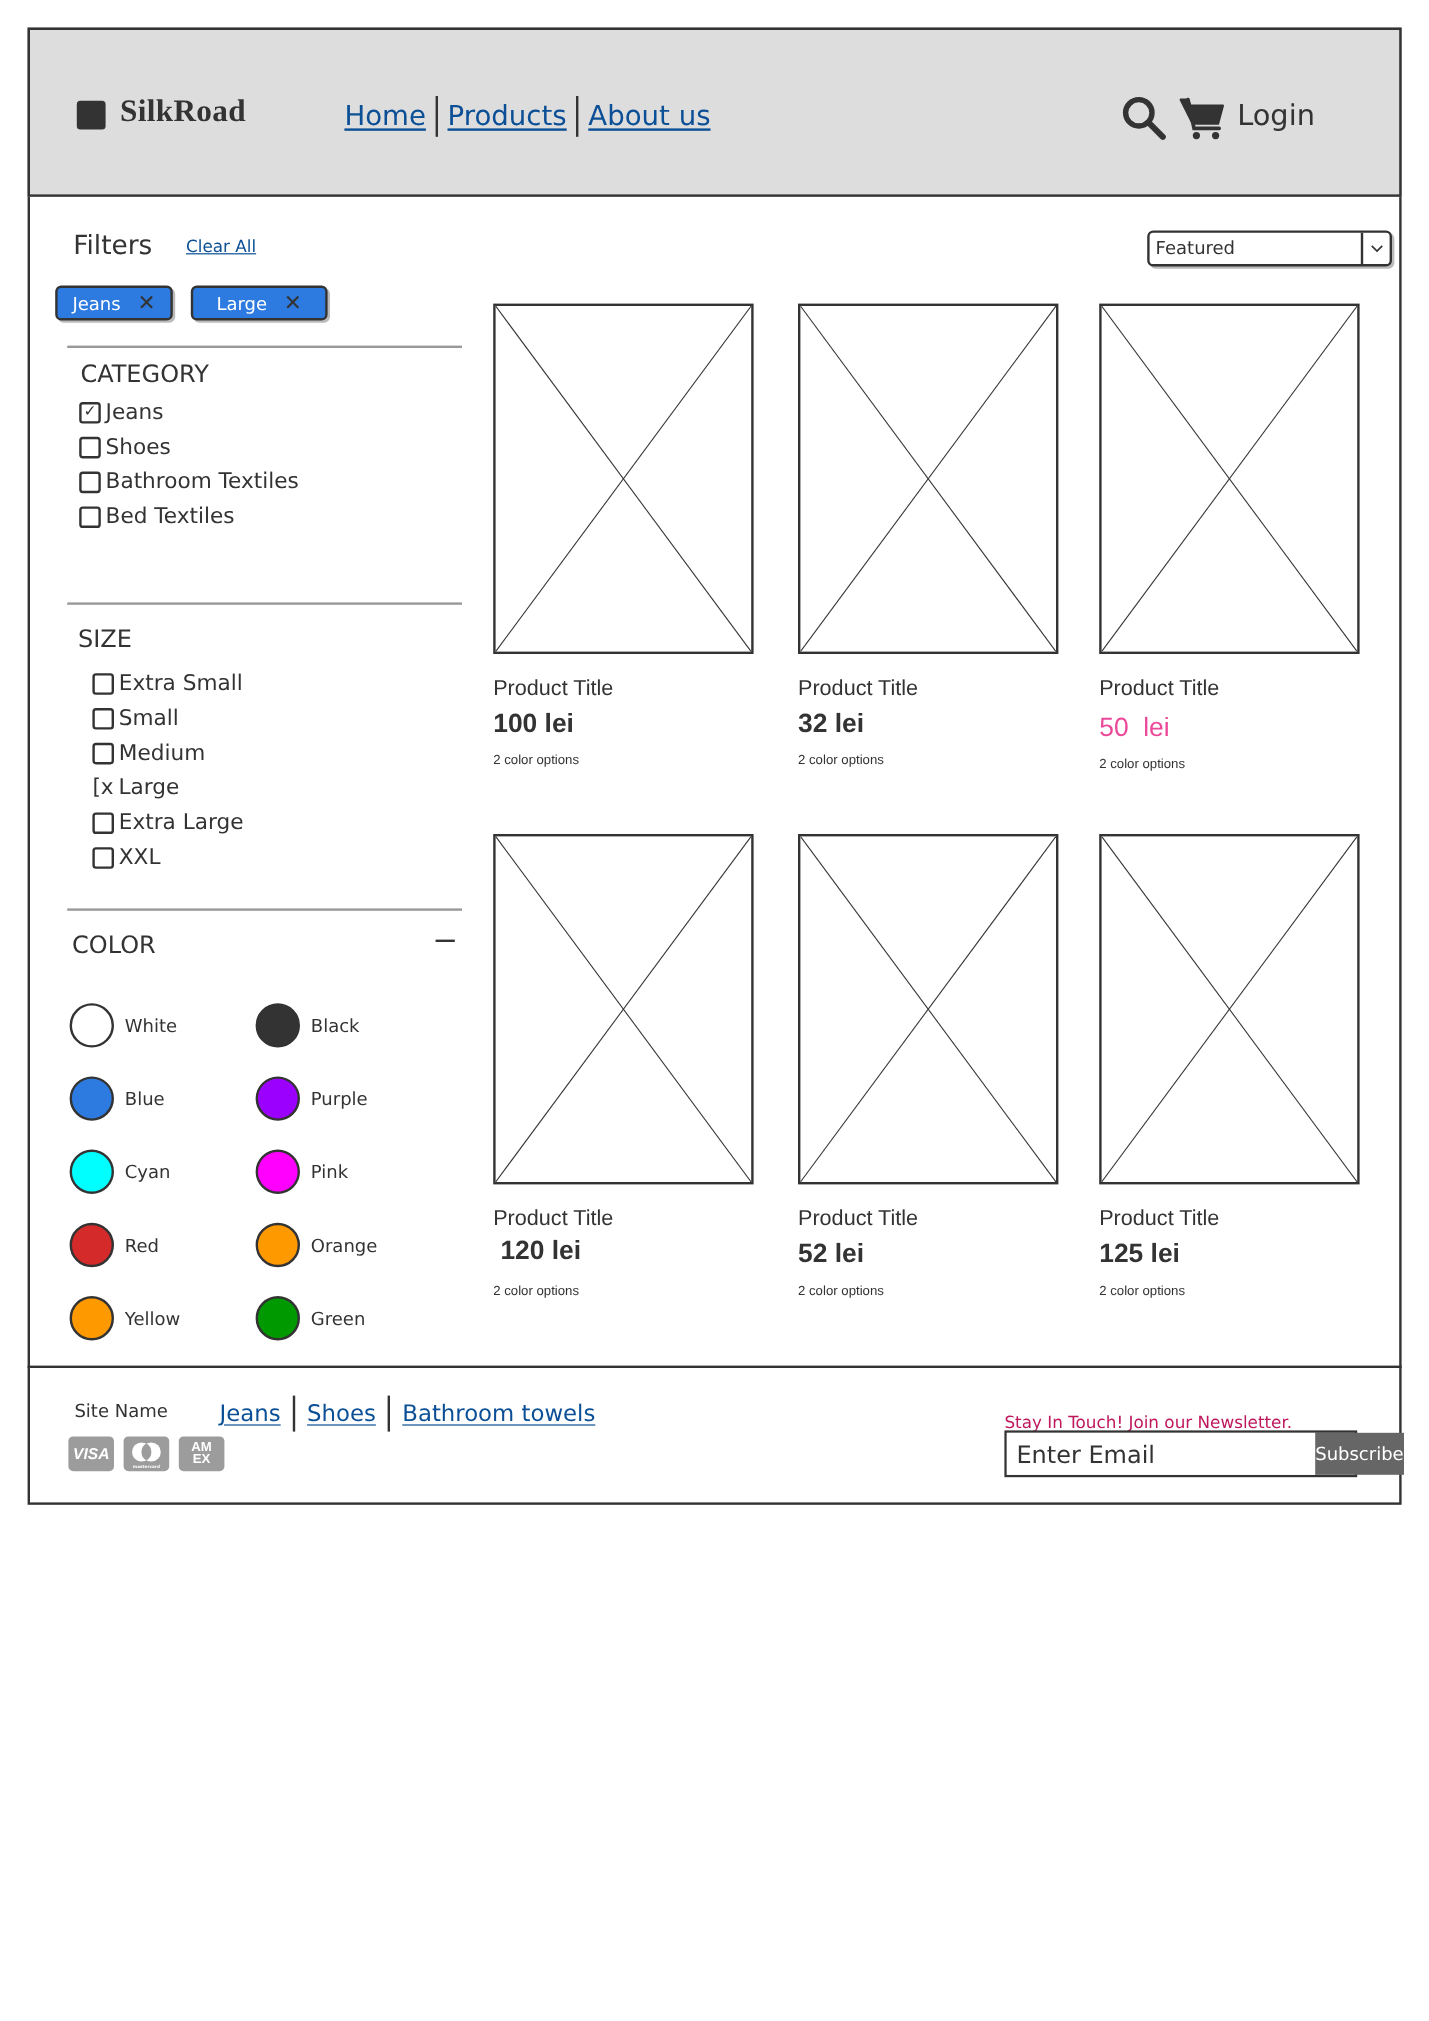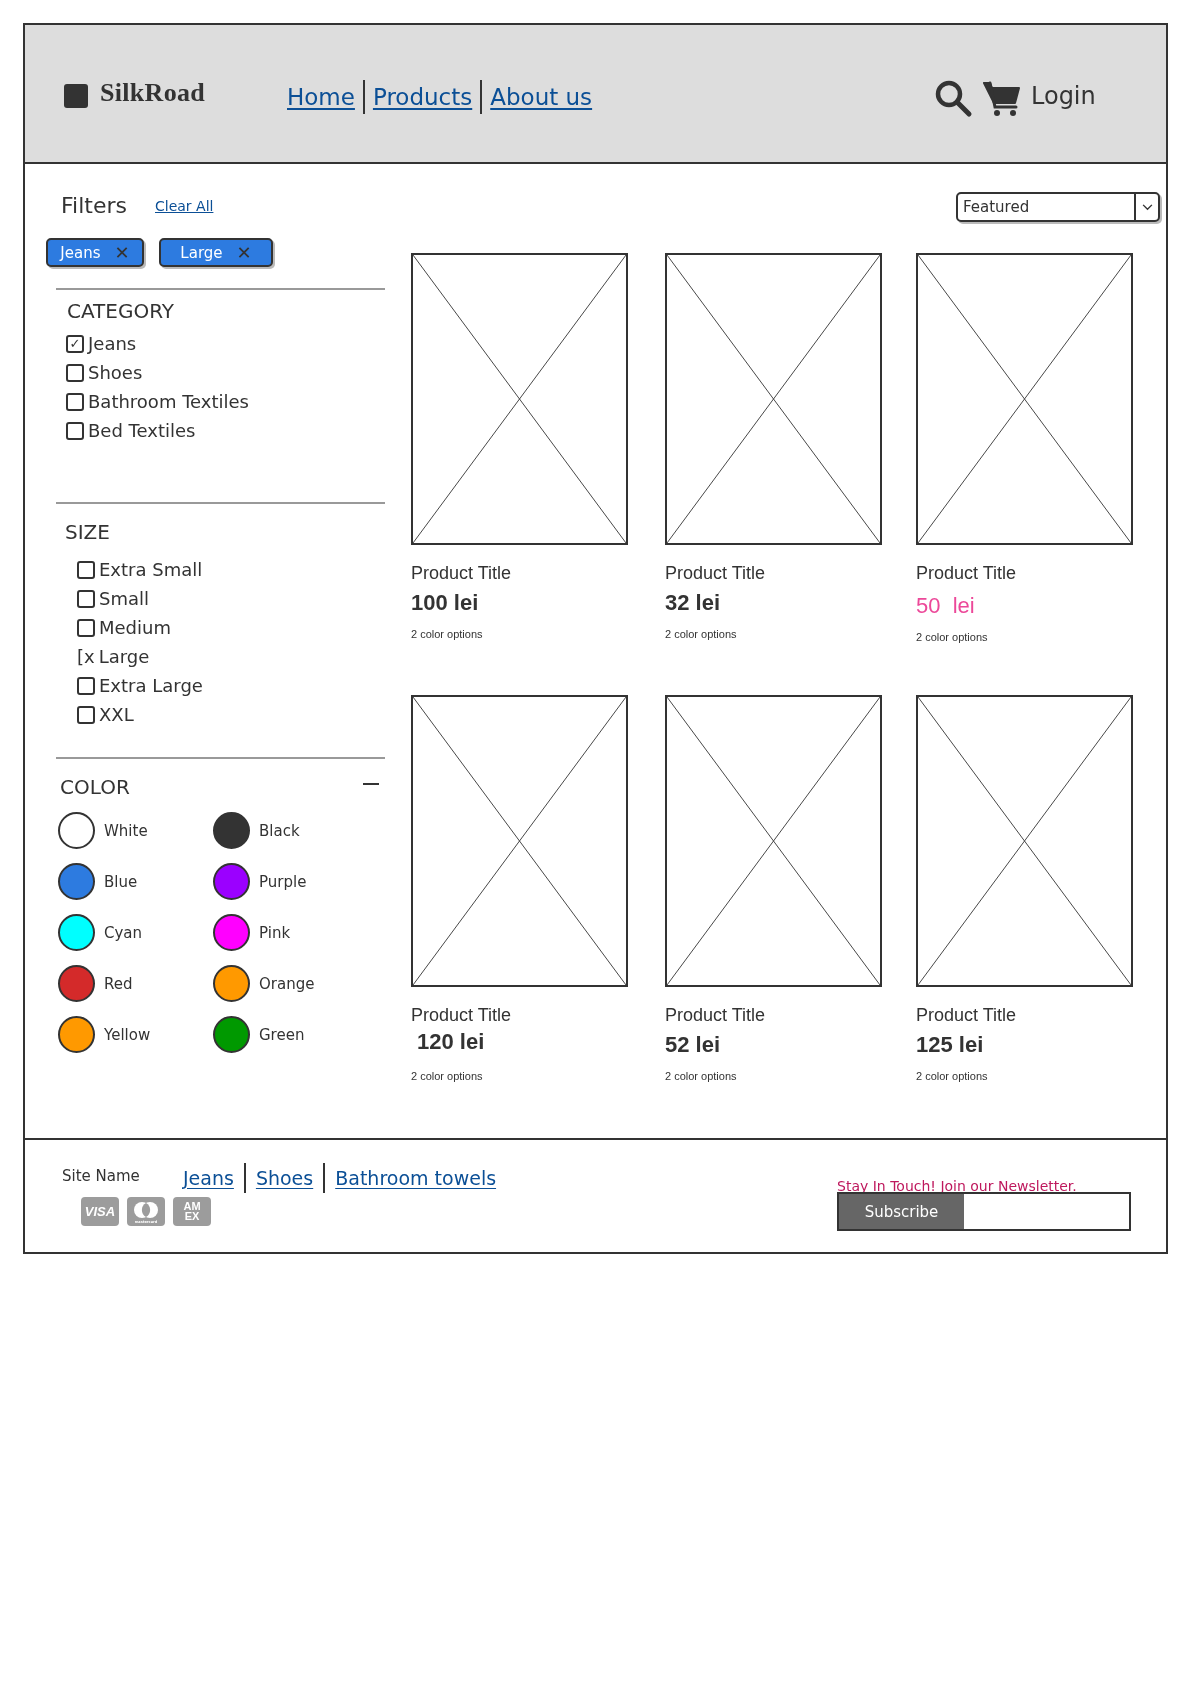--- a/index.html
+++ b/index.html
@@ -44,21 +44,21 @@
   .collapse { left: 363px; top: 783px; width: 16px; height: 2px; background: #333; cursor: pointer; }
 
   .check-list { display: flex; flex-direction: column; }
   .check-row { display: flex; align-items: center; height: 29px; font-size: 18px; color: #333; cursor: pointer; }
   .box { width: 18px; height: 18px; border: 2px solid #333; border-radius: 3px; margin-right: 4px; display: flex; align-items: center; justify-content: center; font-size: 13px; line-height: 1; }
   .cat-list { left: 66px; top: 329px; }
   .size-list { left: 65px; top: 555px; margin-left: 12px; }
   .size-list .check-row { height: 29px; }
   .raw-check { margin-right: 4px; }
 
-  .color-grid { left: 58px; top: 812px; width: 300px; display: grid; grid-template-columns: 155px 145px; row-gap: 14px; text-align: center; }
+  .color-grid { left: 58px; top: 836px; width: 300px; display: grid; grid-template-columns: 155px 145px; row-gap: 24px; text-align: center; }
   .color-item { display: flex; align-items: center; height: 37px; cursor: pointer; }
   .swatch { width: 37px; height: 37px; border-radius: 50%; border: 2px solid #333; margin-right: 9px; }
   .color-label { font-size: 15px; color: #333; }
 
   
   .sort { left: 956px; top: 192px; width: 204px; height: 30px; border: 2px solid #333; border-radius: 5px; background: #fff;
           display: flex; align-items: center; box-shadow: 2px 2px 0 #bbb; cursor: pointer; }
   .sort-label { flex: 1; padding-left: 5px; font-size: 15px; color: #333; }
   .sort-arrow { width: 24px; height: 100%; border-left: 2px solid #333; display: flex; align-items: center; justify-content: center; }
 
@@ -75,21 +75,21 @@
   .r1 { top: 253px; } .r2 { top: 695px; }
 
   
   .footer-line { left: 23px; top: 1138px; width: 1145px; height: 2px; background: #333; }
   .site-name { left: 62px; top: 1167px; font-size: 15px; color: #333; }
   .footer-links { left: 183px; top: 1163px; display: flex; align-items: center; height: 30px; }
   .footer-links a { font-size: 19px; color: #0b4f96; text-decoration: underline; text-underline-offset: 3px; padding: 0 10px; cursor: pointer; }
   .footer-links a:first-child { padding-left: 0; }
   .footer-links .sep { width: 2px; height: 30px; background: #333; }
 
-  .pay { top: 1197px; width: 38px; height: 29px; background: #9c9c9c; border-radius: 4px; color: #fff; display: flex; align-items: center; justify-content: center; font-weight: bold; margin-left: 24px; }
+  .pay { top: 1197px; width: 38px; height: 29px; background: #9c9c9c; border-radius: 4px; color: #fff; display: flex; align-items: center; justify-content: center; font-weight: bold; }
   .pay-visa { left: 57px; font-size: 13px; font-style: italic; font-family: "Liberation Sans", sans-serif; }
   .pay-mc { left: 103px; }
   .pay-amex { left: 149px; font-size: 11px; line-height: 0.9; text-align: center; flex-direction: column; font-family: "Liberation Sans", sans-serif; }
 
   .newsletter-label { left: 837px; top: 1168px; font-size: 14px; color: #be185d; margin-top: 10px; }
   .news-form { left: 837px; top: 1192px; width: 294px; height: 39px; border: 2px solid #333; display: flex; }
   .news-input { flex: 1; border: none; outline: none; font-family: "DejaVu Sans", sans-serif; font-size: 20px; color: #333; padding-left: 8px; background: #fff; }
   .news-input::placeholder { color: #333; }
   .news-btn { width: 125px; background: #666; color: #fff; border: none; font-family: "DejaVu Sans", sans-serif; font-size: 15px; cursor: pointer; }
 </style>
@@ -330,14 +330,15 @@
     <text x="19" y="26" font-size="3.5" fill="#fff" text-anchor="middle" font-family="DejaVu Sans, sans-serif">mastercard</text>
   </svg>
 </div>
 <div class="abs pay pay-amex">
     <span>AM</span>
     <span>EX</span>
   </div>
 
 <div class="abs newsletter-label">Stay In Touch! Join our Newsletter.</div>
 <div class="abs news-form">
+  <input class="news-input" type="email" placeholder="Enter Email" style="">
   <button class="news-btn">Subscribe</button>
 </div>
 
 </body></html>

